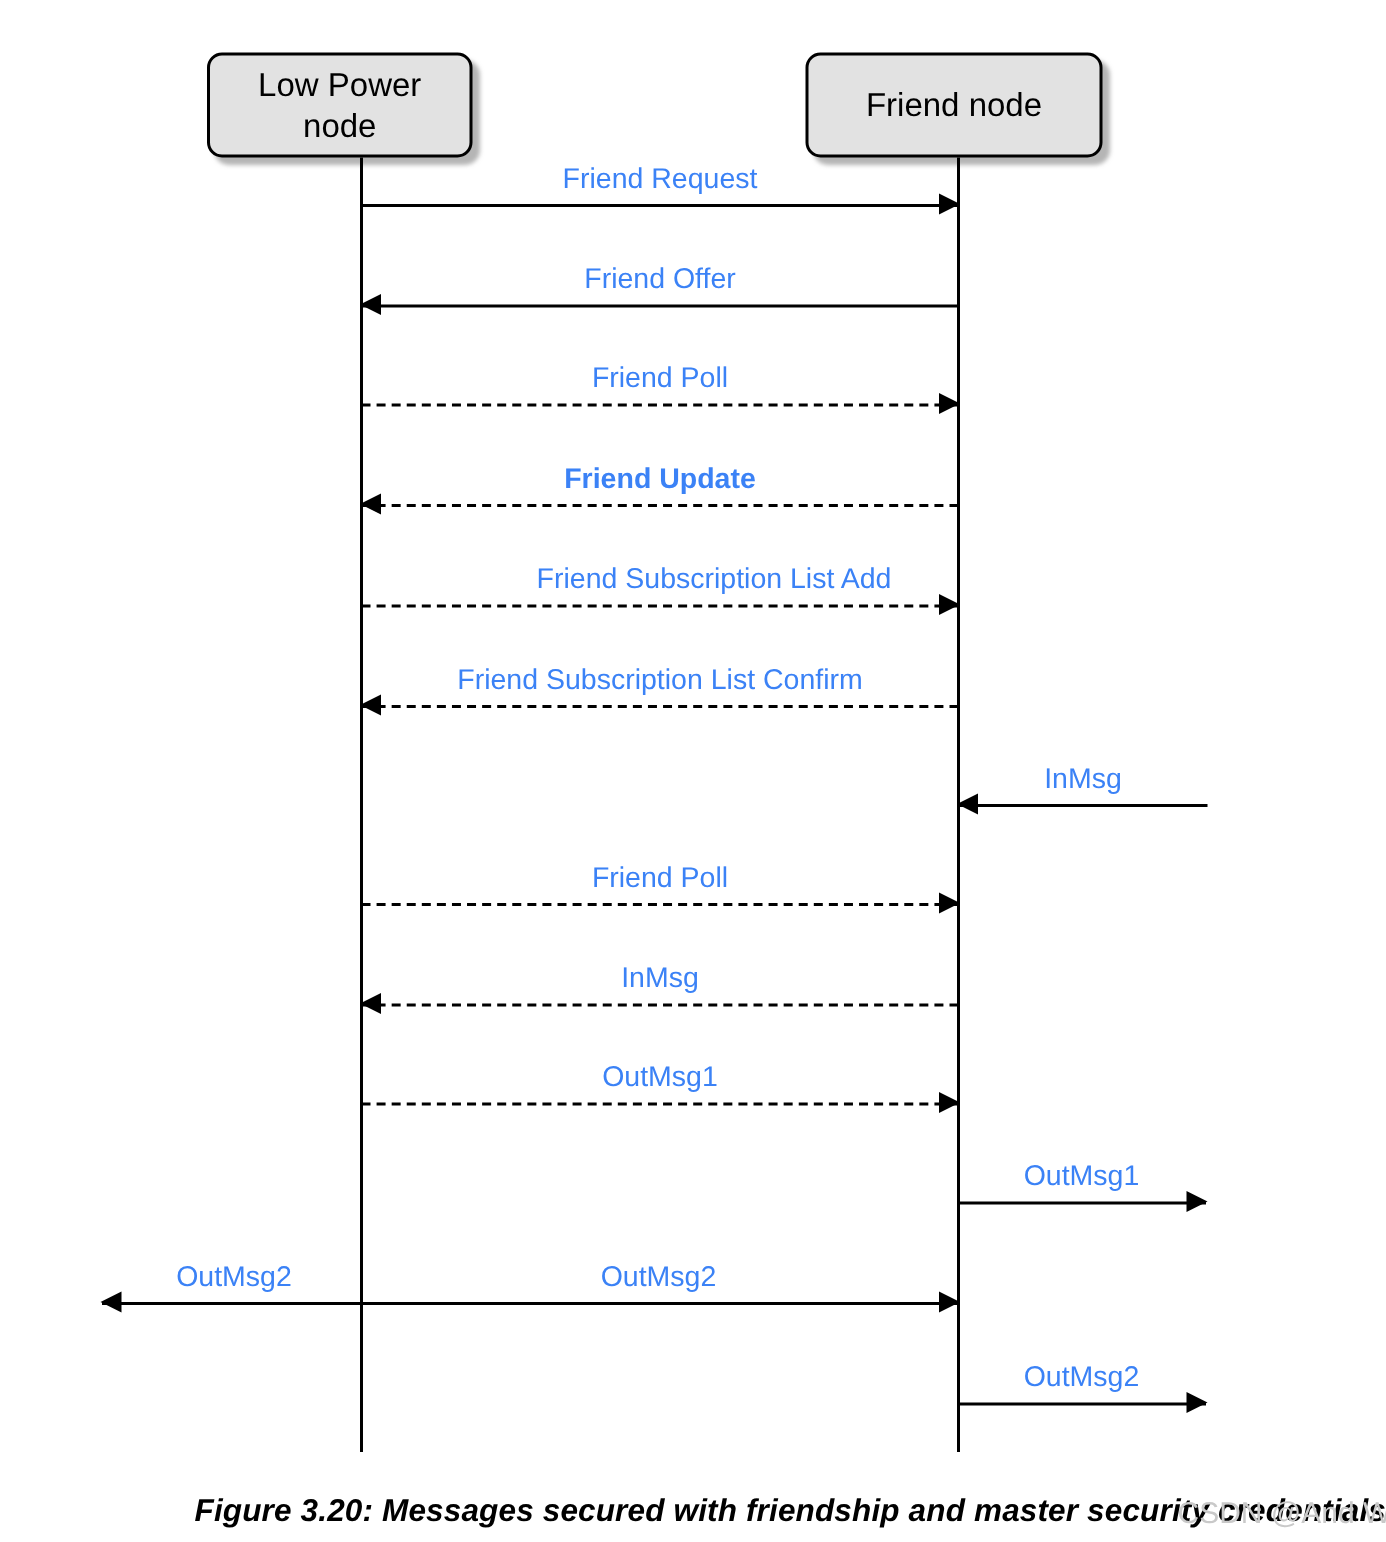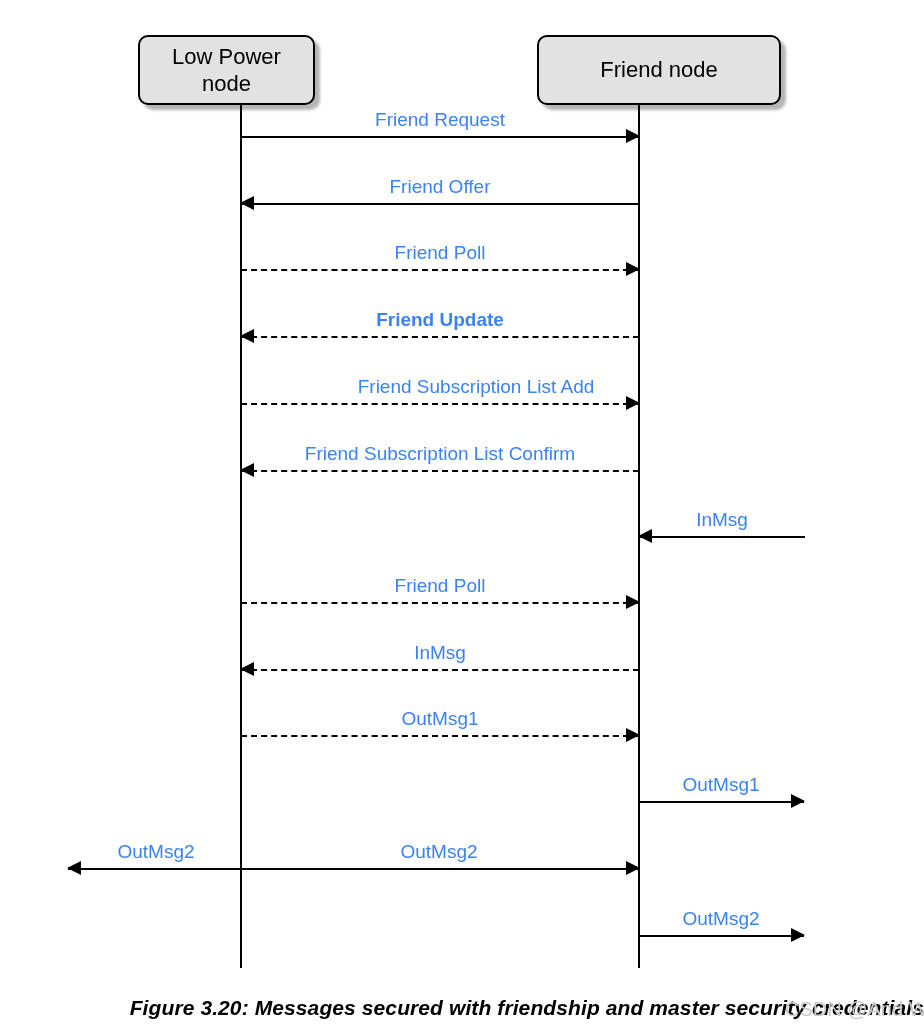--- a/index.html
+++ b/index.html
@@ -108,21 +108,21 @@
 </head>
 <body>
 
 <div id="canvas">
 
   <div class="actor-box" style="left:138px; top:35px; width:177px; height:70px;">
     <span>Low Power
 node</span>
   </div>
 
-  <div class="actor-box" style="left:537px; top:35px; width:244px; height:70px;align-items:center;">
+  <div class="actor-box" style="left:537px; top:35px; width:198px; height:70px;align-items:center;">
     <span>Friend node</span>
   </div>
 
   <div class="lifeline" style="left:240px; top:105px; height:863px;"></div>
   <div class="lifeline" style="left:638px; top:105px; height:863px;"></div>
 
   <div class="msg" style="left:241px; top:136px; width:398px;">
     <div class="line"></div>
     <div class="head right"></div>
     <div class="label center">Friend Request</div>

